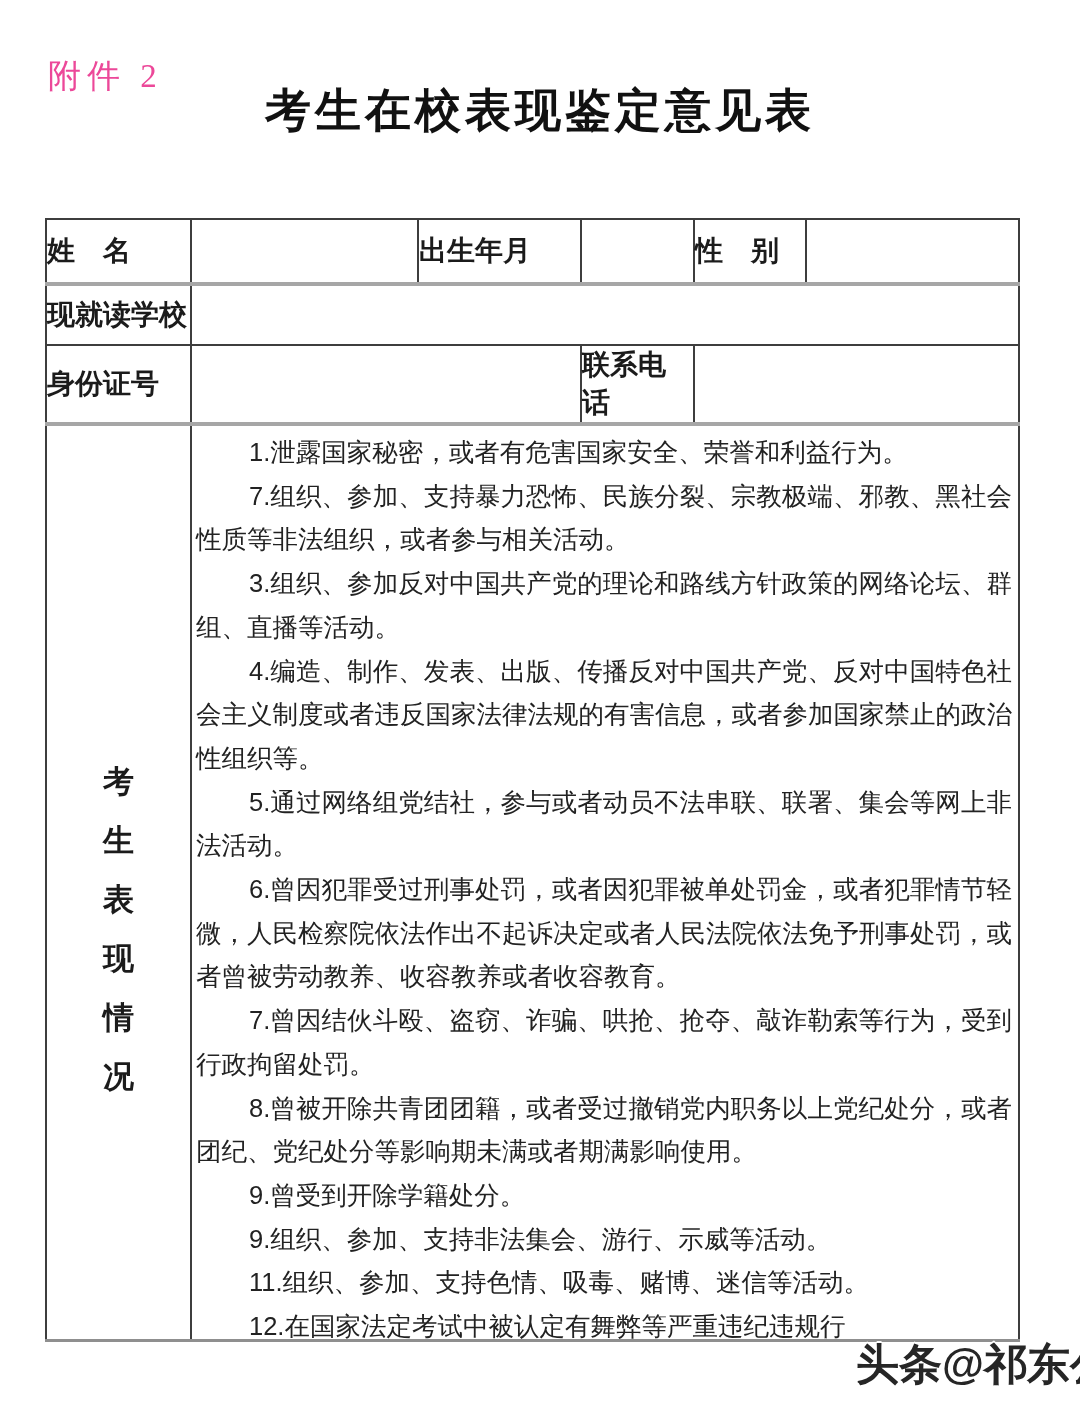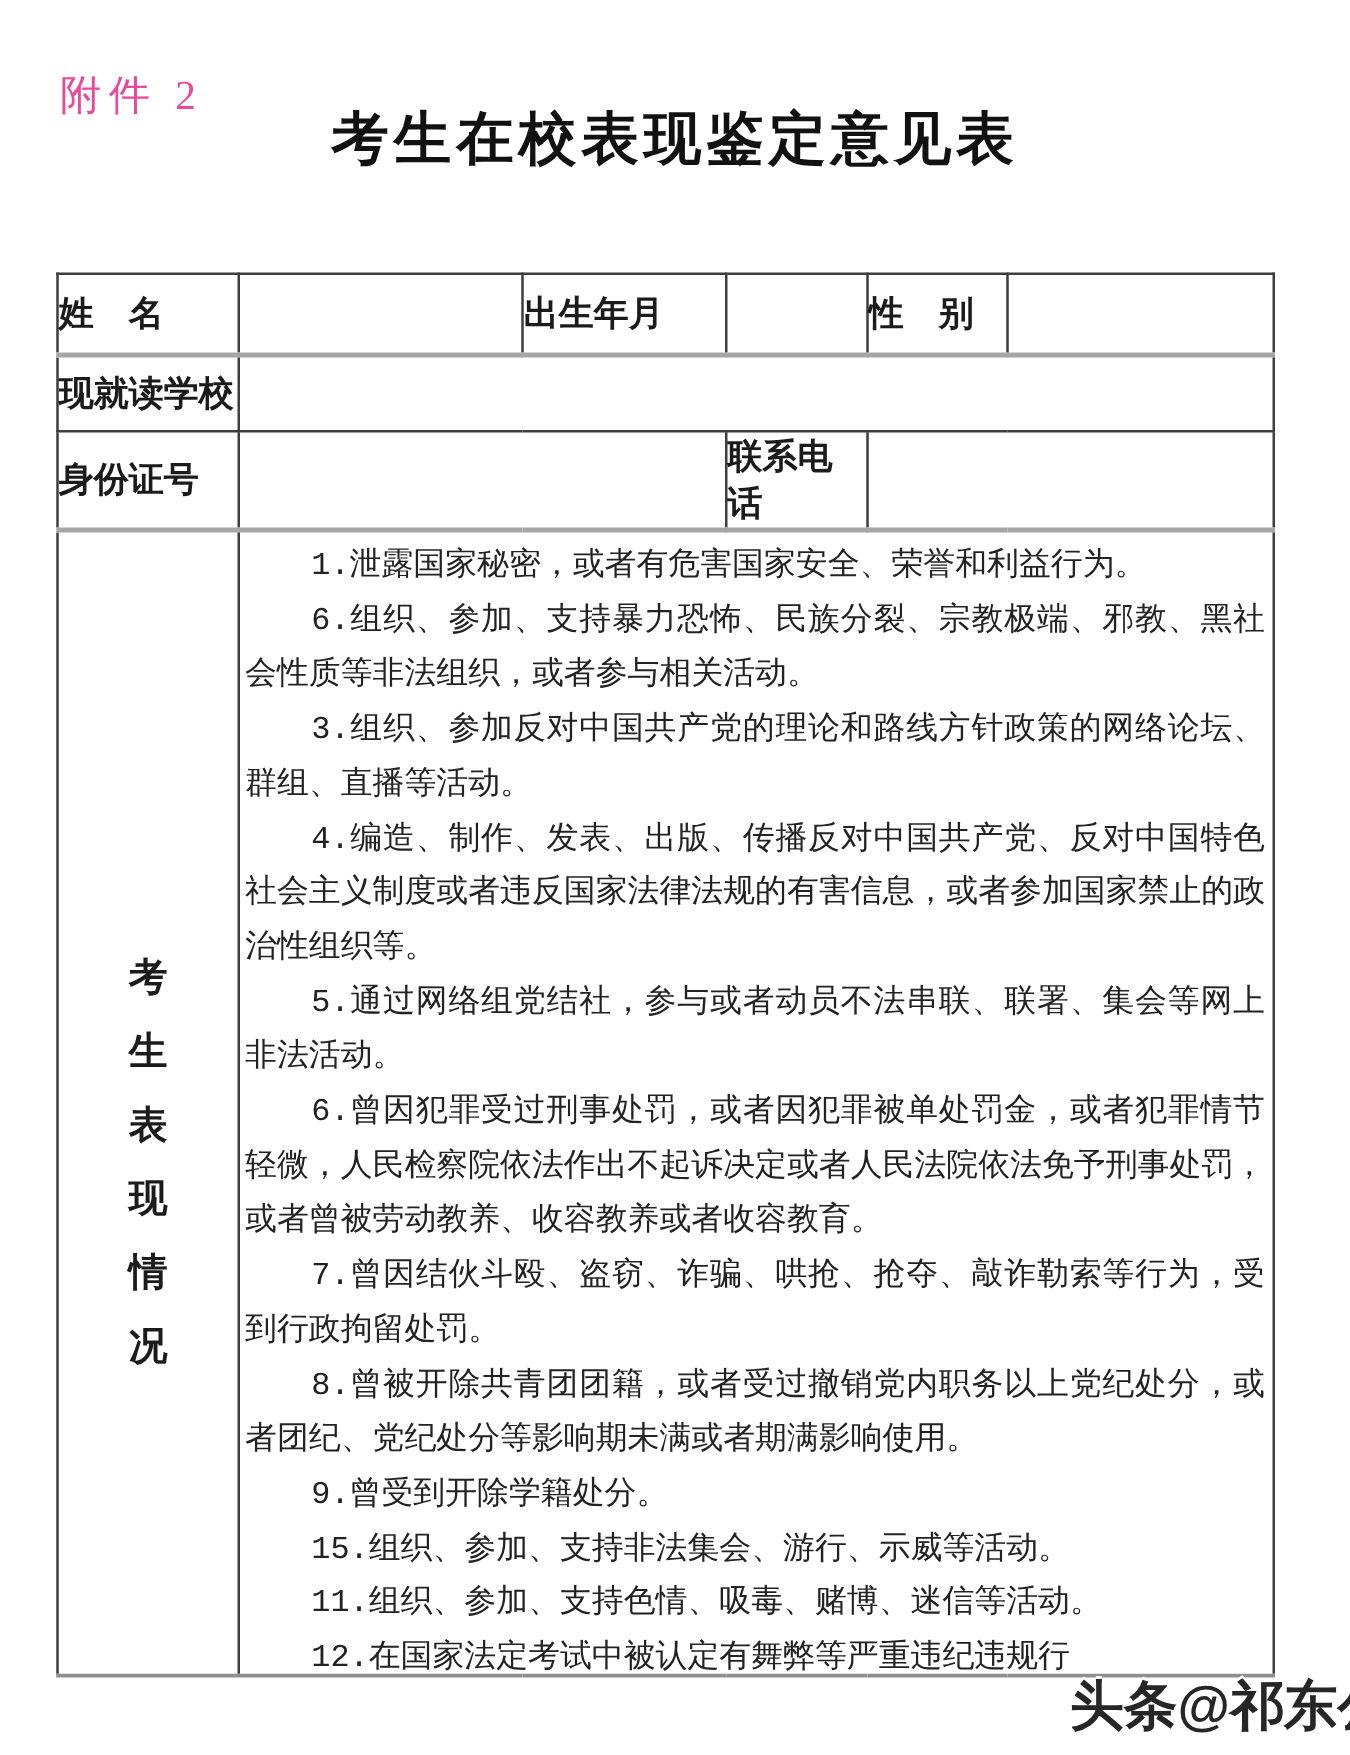--- a/index.html
+++ b/index.html
@@ -37,21 +37,21 @@
   td.vcell { vertical-align:middle; }
   .vstack {
     display:flex; flex-direction:column; align-items:center;
     transform:translateY(46px);
   }
   .vchar { font-size:31px; font-weight:bold; line-height:59px; color:#1b1b1b; }
   td.content { vertical-align:top; padding:0; }
   .content-inner {
     height:908px; overflow:hidden;
     padding:5px 6px 0 4px;
-    font-family:Liberation Mono, monospace;
+    font-family:Liberation Sans, sans-serif;
     font-size:25.5px; line-height:43.7px;
     text-align:justify; color:#222;
   }
   .content-inner p.item { margin:0; text-indent:53px; }
   .watermark {
     position:absolute; left:856px; top:1336px; z-index:5;
     font-size:43px; font-weight:bold; white-space:nowrap; color:#262626;
     font-family:"Liberation Sans", sans-serif;
     text-shadow:
       2px 0 0 #ffffff, -2px 0 0 #ffffff,
@@ -103,29 +103,29 @@
               <span class="vchar">生</span>
               <span class="vchar">表</span>
               <span class="vchar">现</span>
               <span class="vchar">情</span>
               <span class="vchar">况</span>
             </div>
         </td>
         <td class="content" colspan="5">
           <div class="content-inner">
               <p class="item">1.泄露国家秘密，或者有危害国家安全、荣誉和利益行为。</p>
-              <p class="item">6.组织、参加、支持暴力恐怖、民族分裂、宗教极端、邪教、黑社会性质等非法组织，或者参与相关活动。</p>
+              <p class="item">7.组织、参加、支持暴力恐怖、民族分裂、宗教极端、邪教、黑社会性质等非法组织，或者参与相关活动。</p>
               <p class="item">3.组织、参加反对中国共产党的理论和路线方针政策的网络论坛、群组、直播等活动。</p>
               <p class="item">4.编造、制作、发表、出版、传播反对中国共产党、反对中国特色社会主义制度或者违反国家法律法规的有害信息，或者参加国家禁止的政治性组织等。</p>
               <p class="item">5.通过网络组党结社，参与或者动员不法串联、联署、集会等网上非法活动。</p>
               <p class="item">6.曾因犯罪受过刑事处罚，或者因犯罪被单处罚金，或者犯罪情节轻微，人民检察院依法作出不起诉决定或者人民法院依法免予刑事处罚，或者曾被劳动教养、收容教养或者收容教育。</p>
               <p class="item">7.曾因结伙斗殴、盗窃、诈骗、哄抢、抢夺、敲诈勒索等行为，受到行政拘留处罚。</p>
               <p class="item">8.曾被开除共青团团籍，或者受过撤销党内职务以上党纪处分，或者团纪、党纪处分等影响期未满或者期满影响使用。</p>
               <p class="item">9.曾受到开除学籍处分。</p>
-              <p class="item">15.组织、参加、支持非法集会、游行、示威等活动。</p>
+              <p class="item">9.组织、参加、支持非法集会、游行、示威等活动。</p>
               <p class="item">11.组织、参加、支持色情、吸毒、赌博、迷信等活动。</p>
               <p class="item">12.在国家法定考试中被认定有舞弊等严重违纪违规行</p>
             </div>
         </td>
       </tr>
     </tbody>
   </table>
 
   <div class="watermark">头条@祁东公安</div>
 </div>

